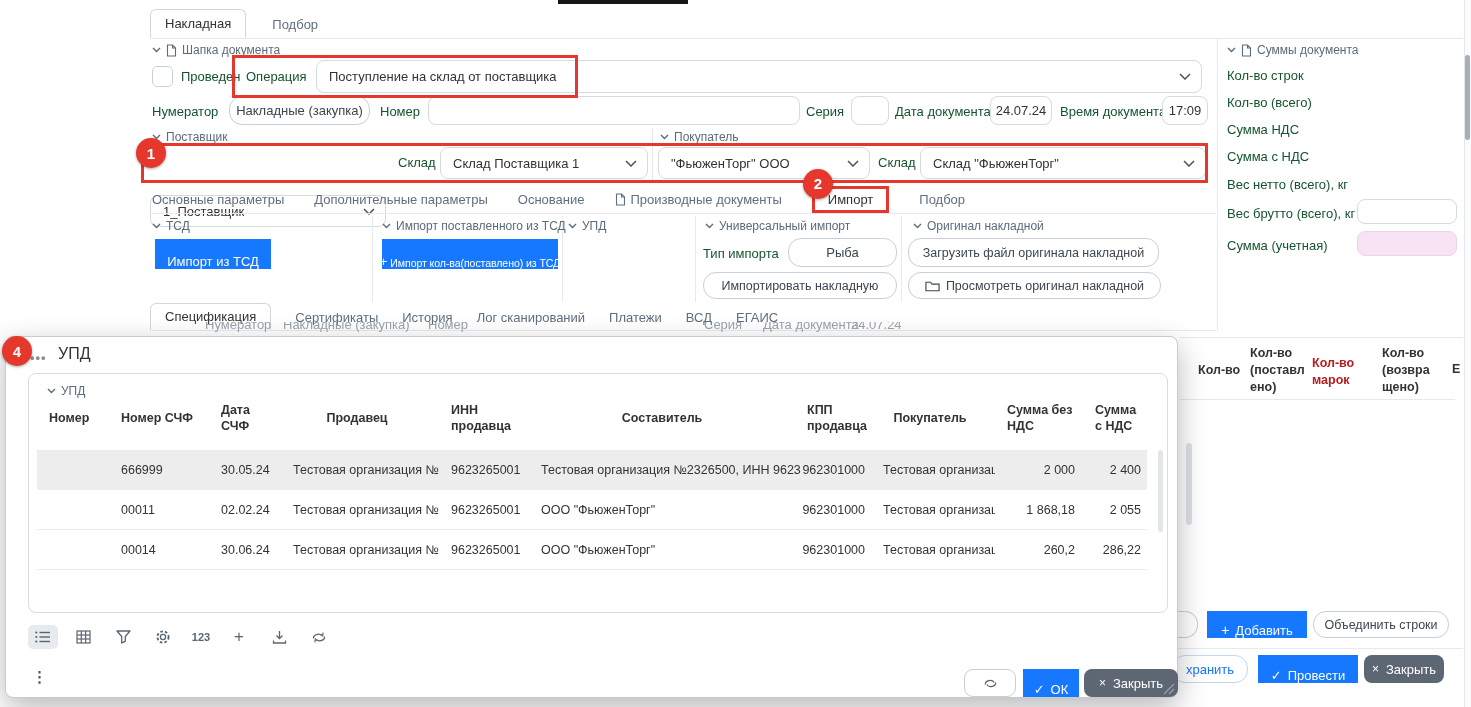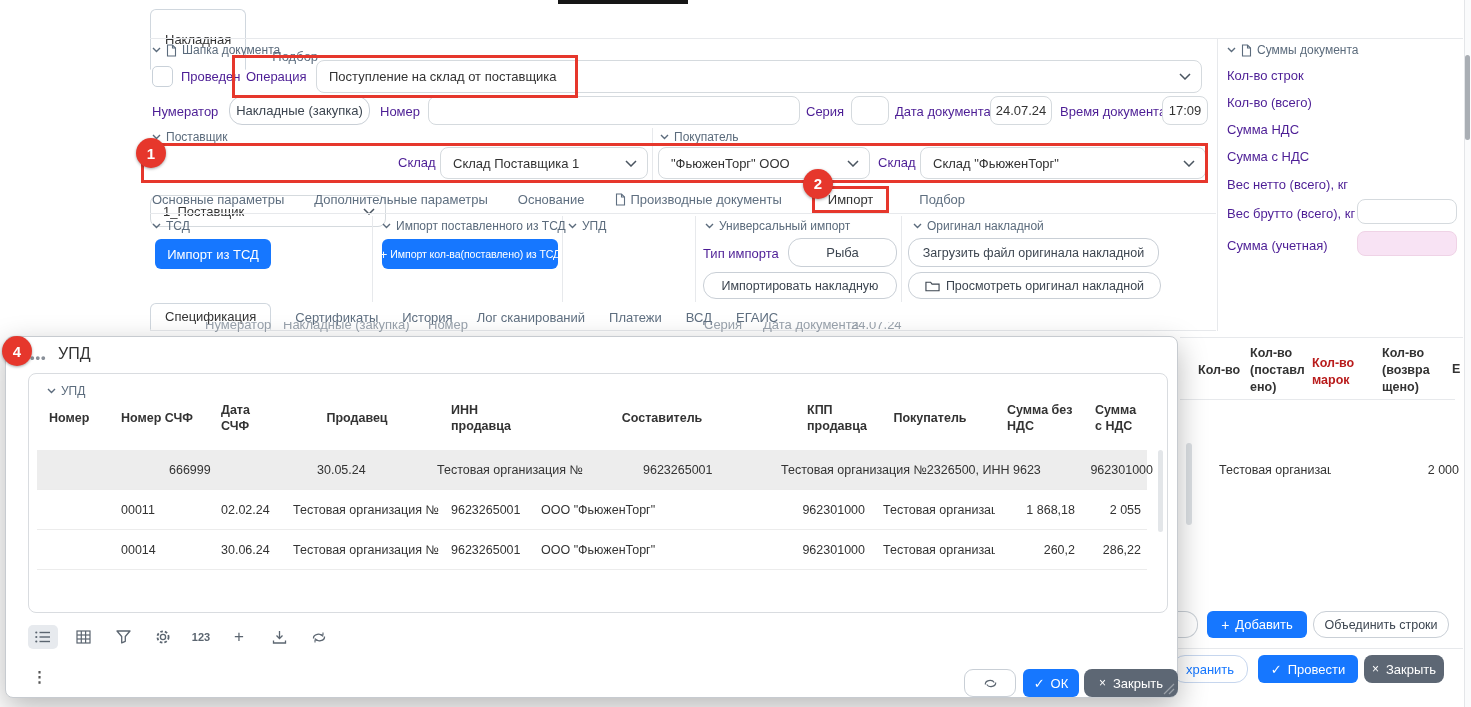--- a/index.html
+++ b/index.html
@@ -1,38 +1,38 @@
 <!DOCTYPE html>
 <html><head>
 <meta charset="utf-8">
 <style>
   html,body{margin:0;padding:0;background:#fff;}
   #screen{position:relative;width:1471px;height:707px;background:#fff;overflow:hidden;
           font-family:"Liberation Sans", sans-serif;color:#333;}
   .abs{position:absolute;}
   .hline{position:absolute;height:1px;background:#e7e9ec;}
   .vline{position:absolute;width:1px;background:#e7e9ec;}
-  .lbl{font-size:13px;color:#4c1d95;white-space:nowrap;}
+  .lbl{font-size:13px;color:#14532d;white-space:nowrap;}
   .glabel{display:flex;align-items:center;gap:5px;font-size:12px;color:#5b6b7c;white-space:nowrap;}
   .combo{border:1px solid #d5dade;border-radius:8px;background:#fff;display:flex;align-items:center;
          justify-content:space-between;padding:0 10px 0 12px;font-size:13px;color:#333;box-sizing:border-box;white-space:nowrap;}
   .inputbox{border:1px solid #d5dade;border-radius:8px;background:#fff;box-sizing:border-box;font-size:13px;
          color:#333;display:flex;align-items:center;padding:0 8px;}
   .inputbox input{border:none;outline:none;width:100%;font:inherit;color:inherit;background:transparent;}
   .center{justify-content:center;padding:0;}
-  .btn-blue{background:#1677ff;color:#fff;border-radius:6px;display:flex;align-items:center;justify-content:center;
+  .btn-blue{background:#1677ff;color:#fff;border-radius:0;display:flex;align-items:flex-end;justify-content:center;
             font-size:13px;box-sizing:border-box;white-space:nowrap;cursor:pointer;gap:6px;}
   .btn-out{border:1px solid #c9cfd6;border-radius:13px;background:#fff;color:#3c4550;display:flex;align-items:center;
            justify-content:center;font-size:12.5px;box-sizing:border-box;white-space:nowrap;cursor:pointer;gap:6px;}
   .btn-dark{background:#5d6774;color:#fff;border-radius:8px;display:flex;align-items:center;justify-content:center;
             font-size:13px;box-sizing:border-box;white-space:nowrap;cursor:pointer;gap:7px;}
   .tabrow{display:flex;align-items:flex-end;}
   .tab{font-size:13px;color:#5f6f80;white-space:nowrap;cursor:pointer;}
   .tab-active{background:#fff;border:1px solid #d0d7de;border-bottom:1px solid #fff;border-radius:6px 6px 0 0;
-              padding:22px 14px;color:#333;font-size:13px;white-space:nowrap;cursor:pointer;}
+              padding:6px 14px;color:#333;font-size:13px;white-space:nowrap;cursor:pointer;}
   .redbox{border:3px solid #e6372c;box-sizing:border-box;}
   .ann{position:absolute;width:30px;height:30px;border-radius:50%;background:#e6372c;color:#fff;font-size:15px;
        font-weight:bold;display:flex;align-items:center;justify-content:center;box-shadow:0 1px 3px rgba(0,0,0,.35);z-index:60;}
   .chev{flex:none;}
   
   #modal{position:absolute;left:5px;top:336px;width:1173px;height:362px;background:#fff;border:1px solid #c7cbd0;
          border-radius:8px;box-shadow:0 10px 30px rgba(0,0,0,.28);box-sizing:border-box;z-index:40;}
   .panel{position:absolute;left:22px;top:36px;width:1140px;height:240px;border:1px solid #d9dce0;border-radius:8px;
          box-sizing:border-box;background:#fff;}
   .tgrid{display:grid;grid-template-columns:72px 100px 72px 158px 90px 272px 70px 124px 94px 58px;}
@@ -325,21 +325,21 @@
         <div class="th th-c">Продавец</div>
         <div class="th">ИНН продавца</div>
         <div class="th th-c">Составитель</div>
         <div class="th" style="padding-left:6px;">КПП продавца</div>
         <div class="th th-c">Покупатель</div>
         <div class="th">Сумма без НДС</div>
         <div class="th" style="padding-left:6px;">Сумма с НДС</div>
       </div>
 
       <div class="abs" style="left:8px;top:76px;width:1110px;">
-        <div class="tgrid trow" style="background:#ededed;gap:48px;">
+        <div class="tgrid trow" style="background:#ededed;">
           <div class="td"></div>
           <div class="td">666999</div>
           <div class="td">30.05.24</div>
           <div class="td">Тестовая организация №</div>
           <div class="td">9623265001</div>
           <div class="td">Тестовая организация №2326500, ИНН 9623265001, КП</div>
           <div class="td tr-num" style="padding-right:6px;">962301000</div>
           <div class="td">Тестовая организация №</div>
           <div class="td tr-num">2 000</div>
           <div class="td tr-num" style="padding-right:6px;">2 400</div>

